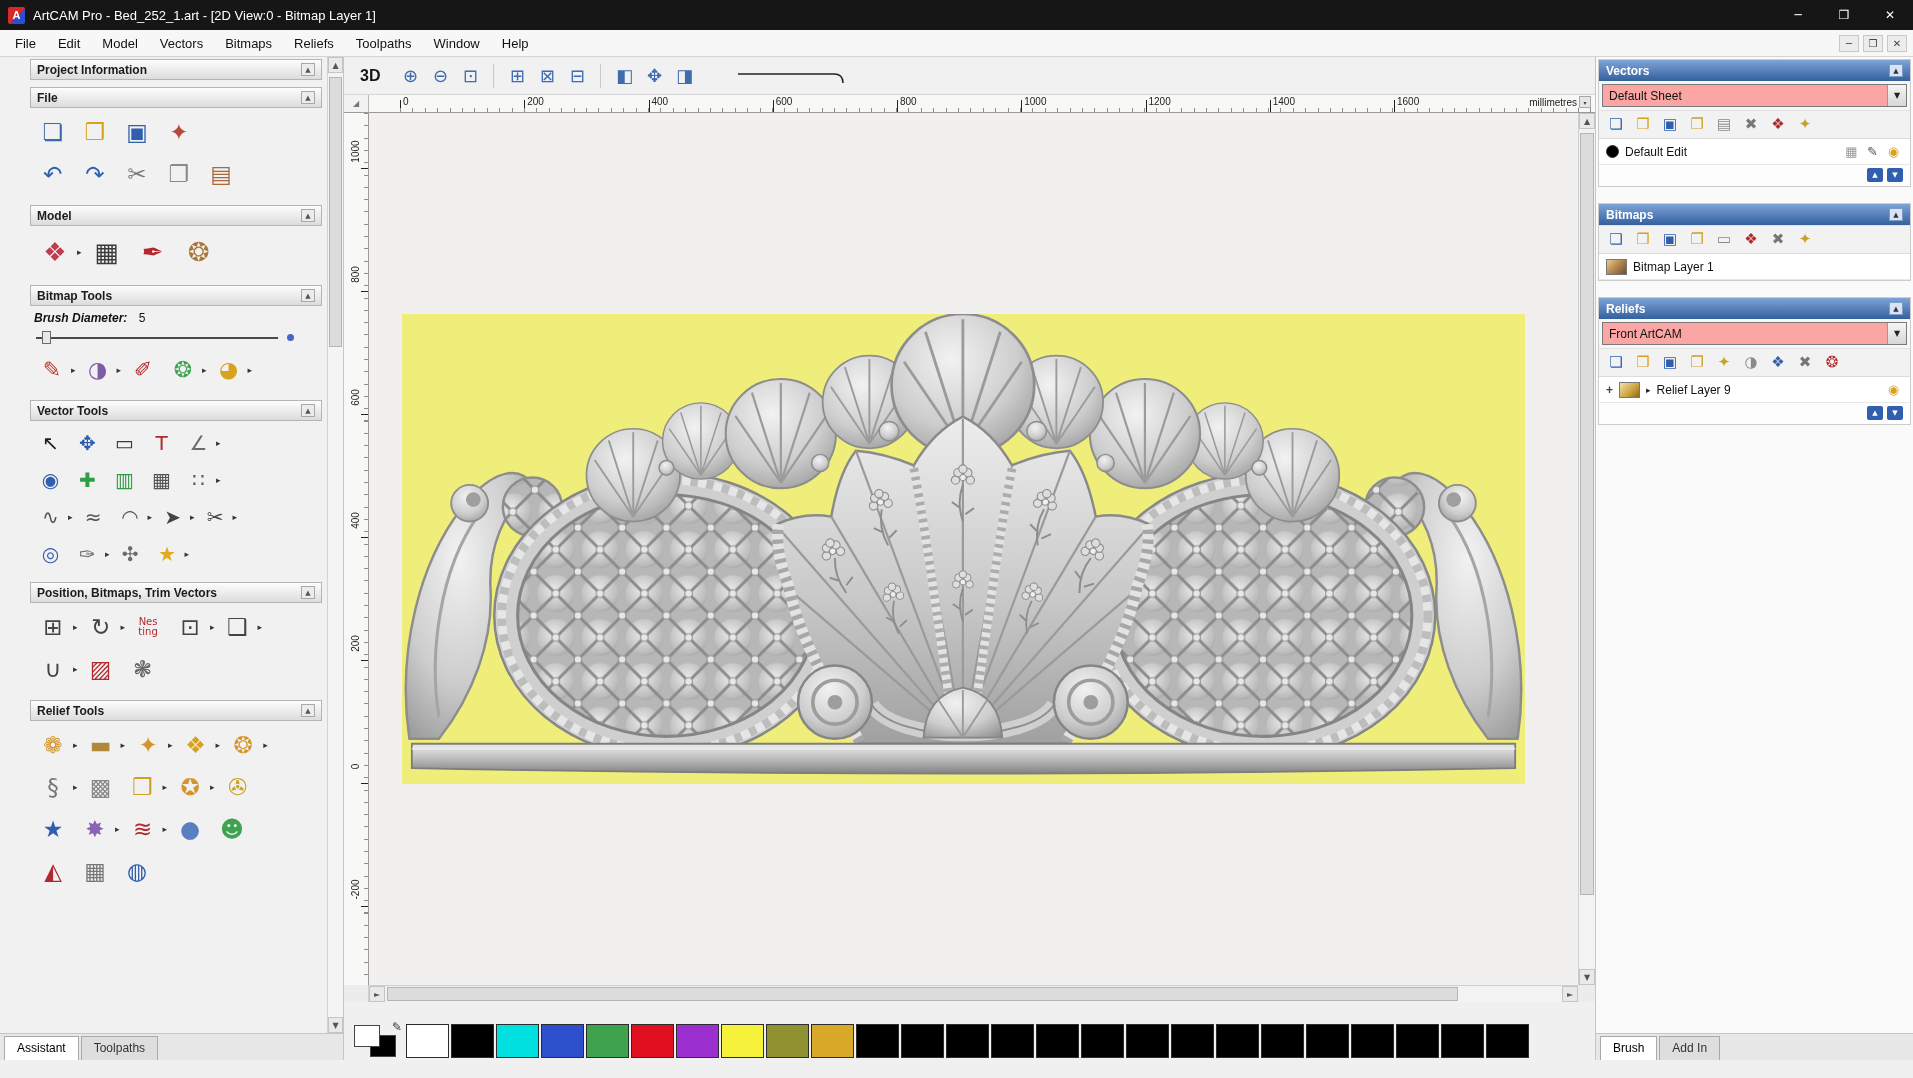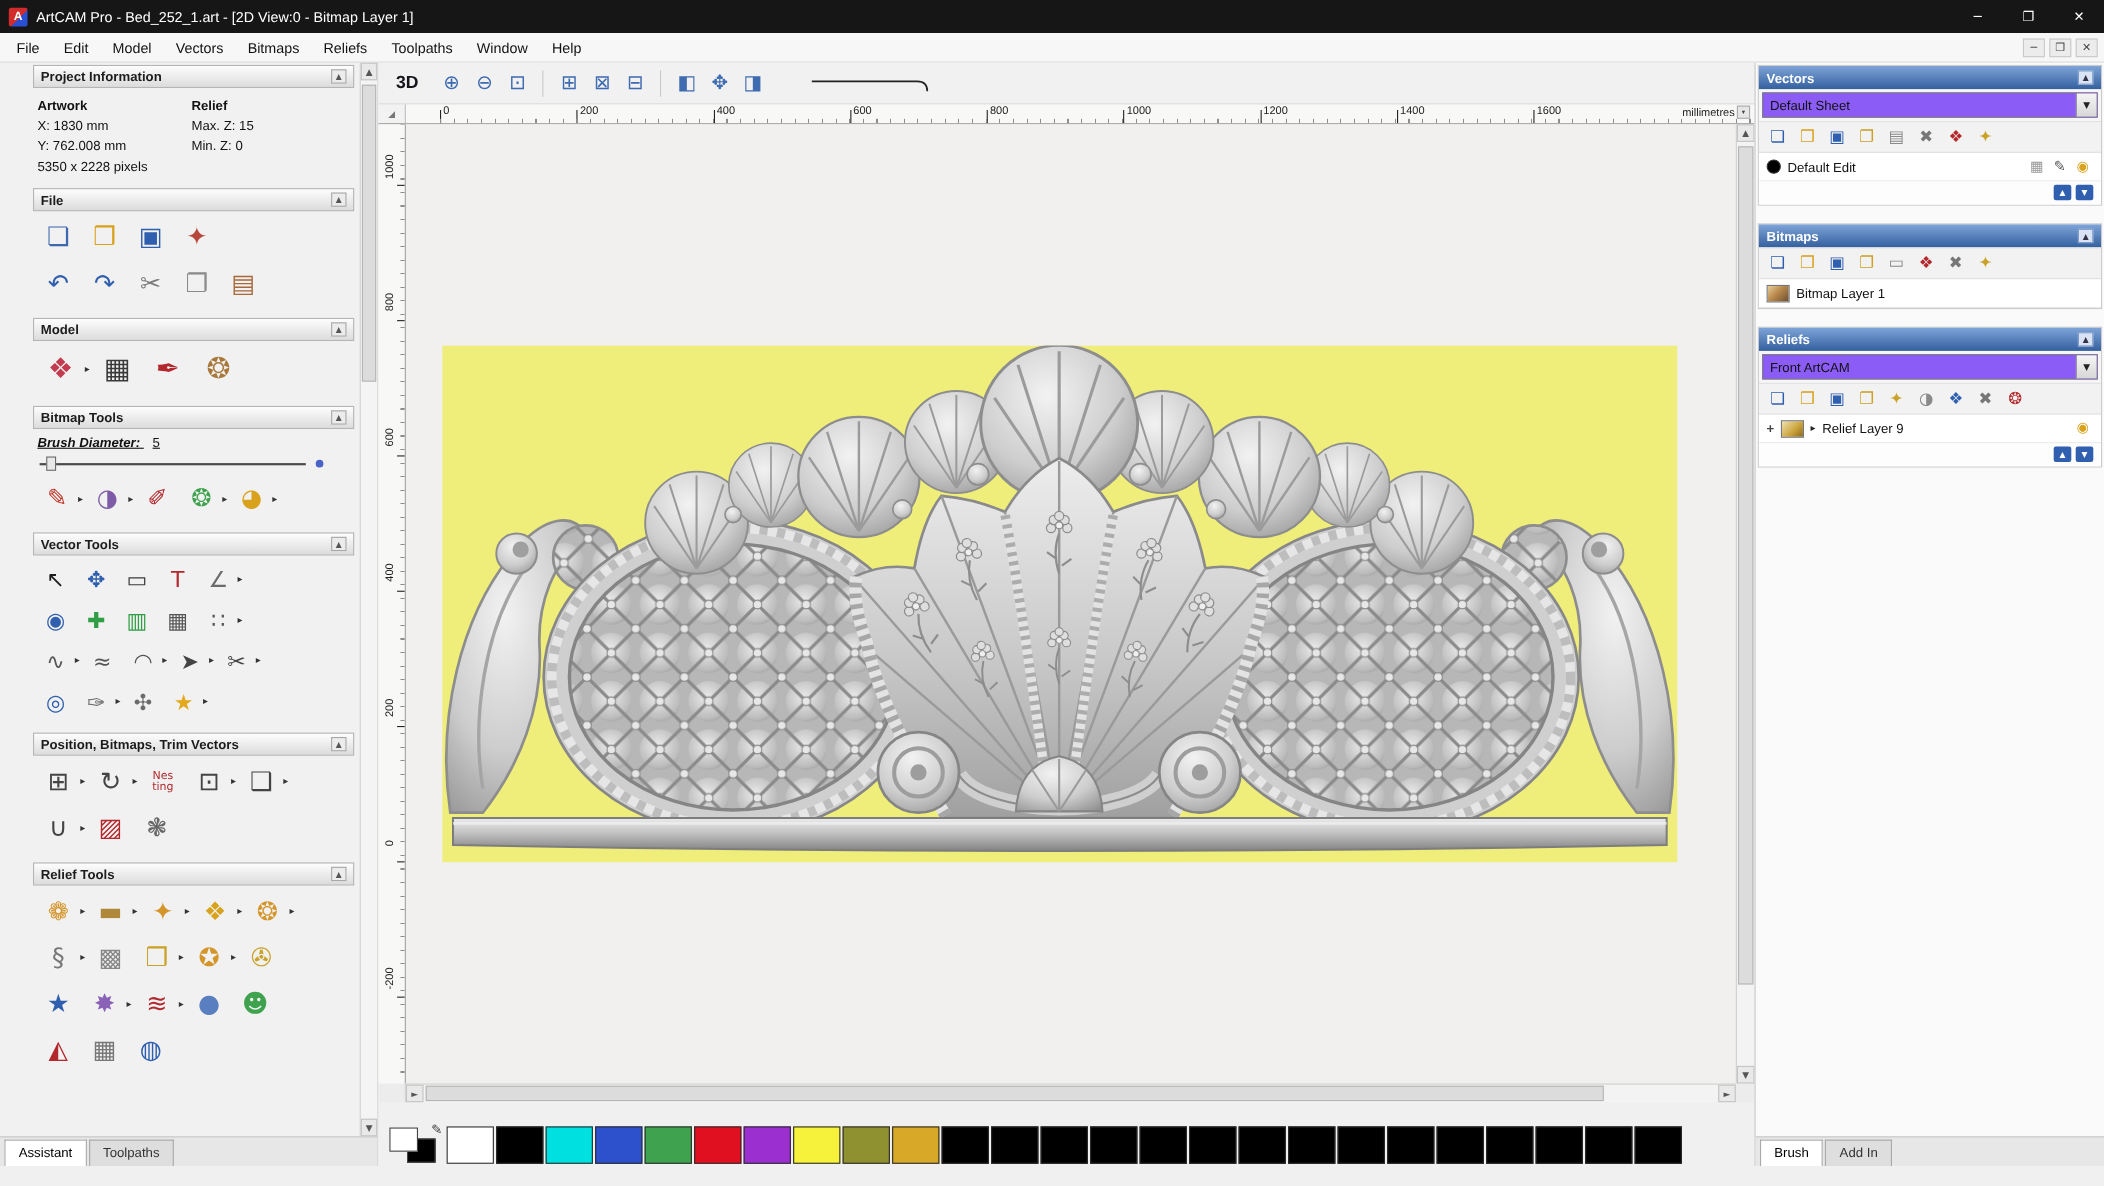--- a/index.html
+++ b/index.html
@@ -34,21 +34,21 @@
   .icon-rows{padding:3px 2px;}
   .icon-row{display:flex;align-items:center;gap:4px;padding:2px 2px;}
   .icell{display:flex;align-items:center;}
   .icon{width:38px;height:38px;display:flex;align-items:center;justify-content:center;font-size:23px;font-family:"DejaVu Sans",sans-serif;line-height:1;}
   .sec-model .icon{width:42px;height:42px;font-size:26px;}
   .sec-vector .icon{width:33px;height:33px;font-size:20px;}
   .sec-bitmap .icon{width:36px;height:36px;font-size:22px;}
   .fly{font-size:9px;color:#333;margin-left:1px;font-family:"DejaVu Sans",sans-serif;}
   .ticon{font-size:10px !important;font-weight:normal;line-height:1.05;white-space:pre-line;text-align:center;color:#b3282d;}
   #brush-block{padding:5px 6px 2px 4px;}
-  #brush-line{font-weight:bold;font-style:italic;text-decoration:underline;}
+  #brush-line{font-weight:bold;font-style:italic;}
   #brush-line .bval{font-weight:normal;font-style:normal;margin-left:8px;}
   #brush-slider{position:relative;width:262px;height:15px;margin-top:5px;}
   #brush-slider .track{position:absolute;left:2px;right:18px;top:7px;height:2px;background:#4a4a4a;}
   #brush-slider .handle{position:absolute;left:8px;top:1px;width:9px;height:13px;background:#e8e8e8;border:1px solid #6a6a6a;}
   #brush-slider .enddot{position:absolute;right:2px;top:4px;width:7px;height:7px;border-radius:50%;background:#4a63c8;}
   #lp-scroll{position:absolute;right:0;top:0;bottom:27px;width:16px;background:#f4f4f4;border-left:1px solid #d2d2d2;}
   .sb-arrow{height:16px;display:flex;align-items:center;justify-content:center;font-size:8px;color:#555;background:#e9e9e9;border:1px solid #c4c4c4;font-family:"DejaVu Sans",sans-serif;}
   #lp-scroll .sb-down{position:absolute;bottom:0;left:0;right:0;}
   #lp-scroll .sb-up{position:absolute;top:0;left:0;right:0;}
   #lp-thumb{position:absolute;left:1px;right:1px;top:20px;height:270px;background:#dcdcdc;border:1px solid #b5b5b5;}
@@ -97,21 +97,21 @@
   #secondary-swatch{position:absolute;left:18px;top:12px;width:26px;height:22px;background:#000;border:1px solid #444;}
   #dual-pencil{position:absolute;right:-2px;top:-3px;font-size:12px;color:#333;z-index:3;font-family:"DejaVu Sans",sans-serif;}
   .swatch{width:43px;height:34px;border:1px solid #2c2c2c;flex:none;}
 
   
   #right-panel{position:absolute;right:0;top:57px;bottom:18px;width:318px;background:#fafafa;border-left:1px solid #c6c6c6;}
   #rp-content{position:absolute;left:0;top:0;right:0;bottom:27px;overflow:hidden;padding:1px;}
   .rp-section{margin:1px 1px 16px;border:1px solid #cccccc;background:#f6f6f6;}
   .rp-header{height:21px;background:linear-gradient(180deg,#7ea4d8,#34609f);color:#fff;display:flex;align-items:center;padding:0 7px;font-weight:bold;font-size:12px;}
   .rp-collapse{margin-left:auto;width:14px;height:13px;background:#d9e3f3;border:1px solid #7e9cc9;color:#334;font-size:7px;display:flex;align-items:center;justify-content:center;font-family:"DejaVu Sans",sans-serif;}
-  .rp-drop{margin:3px;height:23px;border:1px solid #7a7a7a;background:#8b5cf6;display:flex;align-items:center;}
+  .rp-drop{margin:3px;height:23px;border:1px solid #7a7a7a;background:#fca5a5;display:flex;align-items:center;}
   .rp-drop .val{flex:1;padding:0 6px;font-size:12px;}
   .rp-drop .darr{width:19px;height:100%;background:linear-gradient(#f5f5f5,#d7d7d7);border-left:1px solid #9a9a9a;display:flex;align-items:center;justify-content:center;font-size:8px;color:#222;font-family:"DejaVu Sans",sans-serif;}
   .rp-tools{display:flex;align-items:center;gap:3px;padding:3px 5px;background:#f2f2f2;border-top:1px solid #e2e2e2;border-bottom:1px solid #dcdcdc;}
   .ricon{width:24px;height:21px;display:flex;align-items:center;justify-content:center;font-size:15px;font-family:"DejaVu Sans",sans-serif;line-height:1;}
   .layer-row{min-height:26px;background:#fff;display:flex;align-items:center;gap:6px;padding:2px 7px;border-bottom:1px solid #e8e8e8;}
   .swatch-dot{width:13px;height:13px;border-radius:50%;background:#000;border:1px solid #333;flex:none;}
   .layer-name{font-size:12px;color:#111;}
   .layer-icons{margin-left:auto;display:flex;gap:2px;}
   .layer-icons .ricon{width:19px;height:18px;font-size:13px;}
   .updown{display:flex;justify-content:flex-end;gap:4px;padding:3px 7px 4px;background:#fdfdfd;}
@@ -172,31 +172,20 @@
           <span class="mdi-btn">✕</span>
         </span>
       </div>
   </div>
 
   <div id="left-panel">
     <div id="lp-content">
       <div class="sec-header">
         <span>Project Information</span>
         <span class="collapse-btn">▲</span>
-      </div>
-      <div id="proj-info">
-        <div id="proj-grid">
-          <span class="pi-head">Artwork</span>
-          <span class="pi-head">Relief</span>
-          <span>X: 1830 mm</span>
-          <span>Max. Z: 15</span>
-          <span>Y: 762.008 mm</span>
-          <span>Min. Z: 0</span>
-        </div>
-        <div id="pi-pixels">5350 x 2228 pixels</div>
       </div>
 
       <div class="sec-header">
         <span>File</span>
         <span class="collapse-btn">▲</span>
       </div>
       <div class="icon-rows sec-file">
           <div class="icon-row">
             <span class="icell">
               <span class="icon" style="color: rgb(62, 104, 173);">❏</span>

